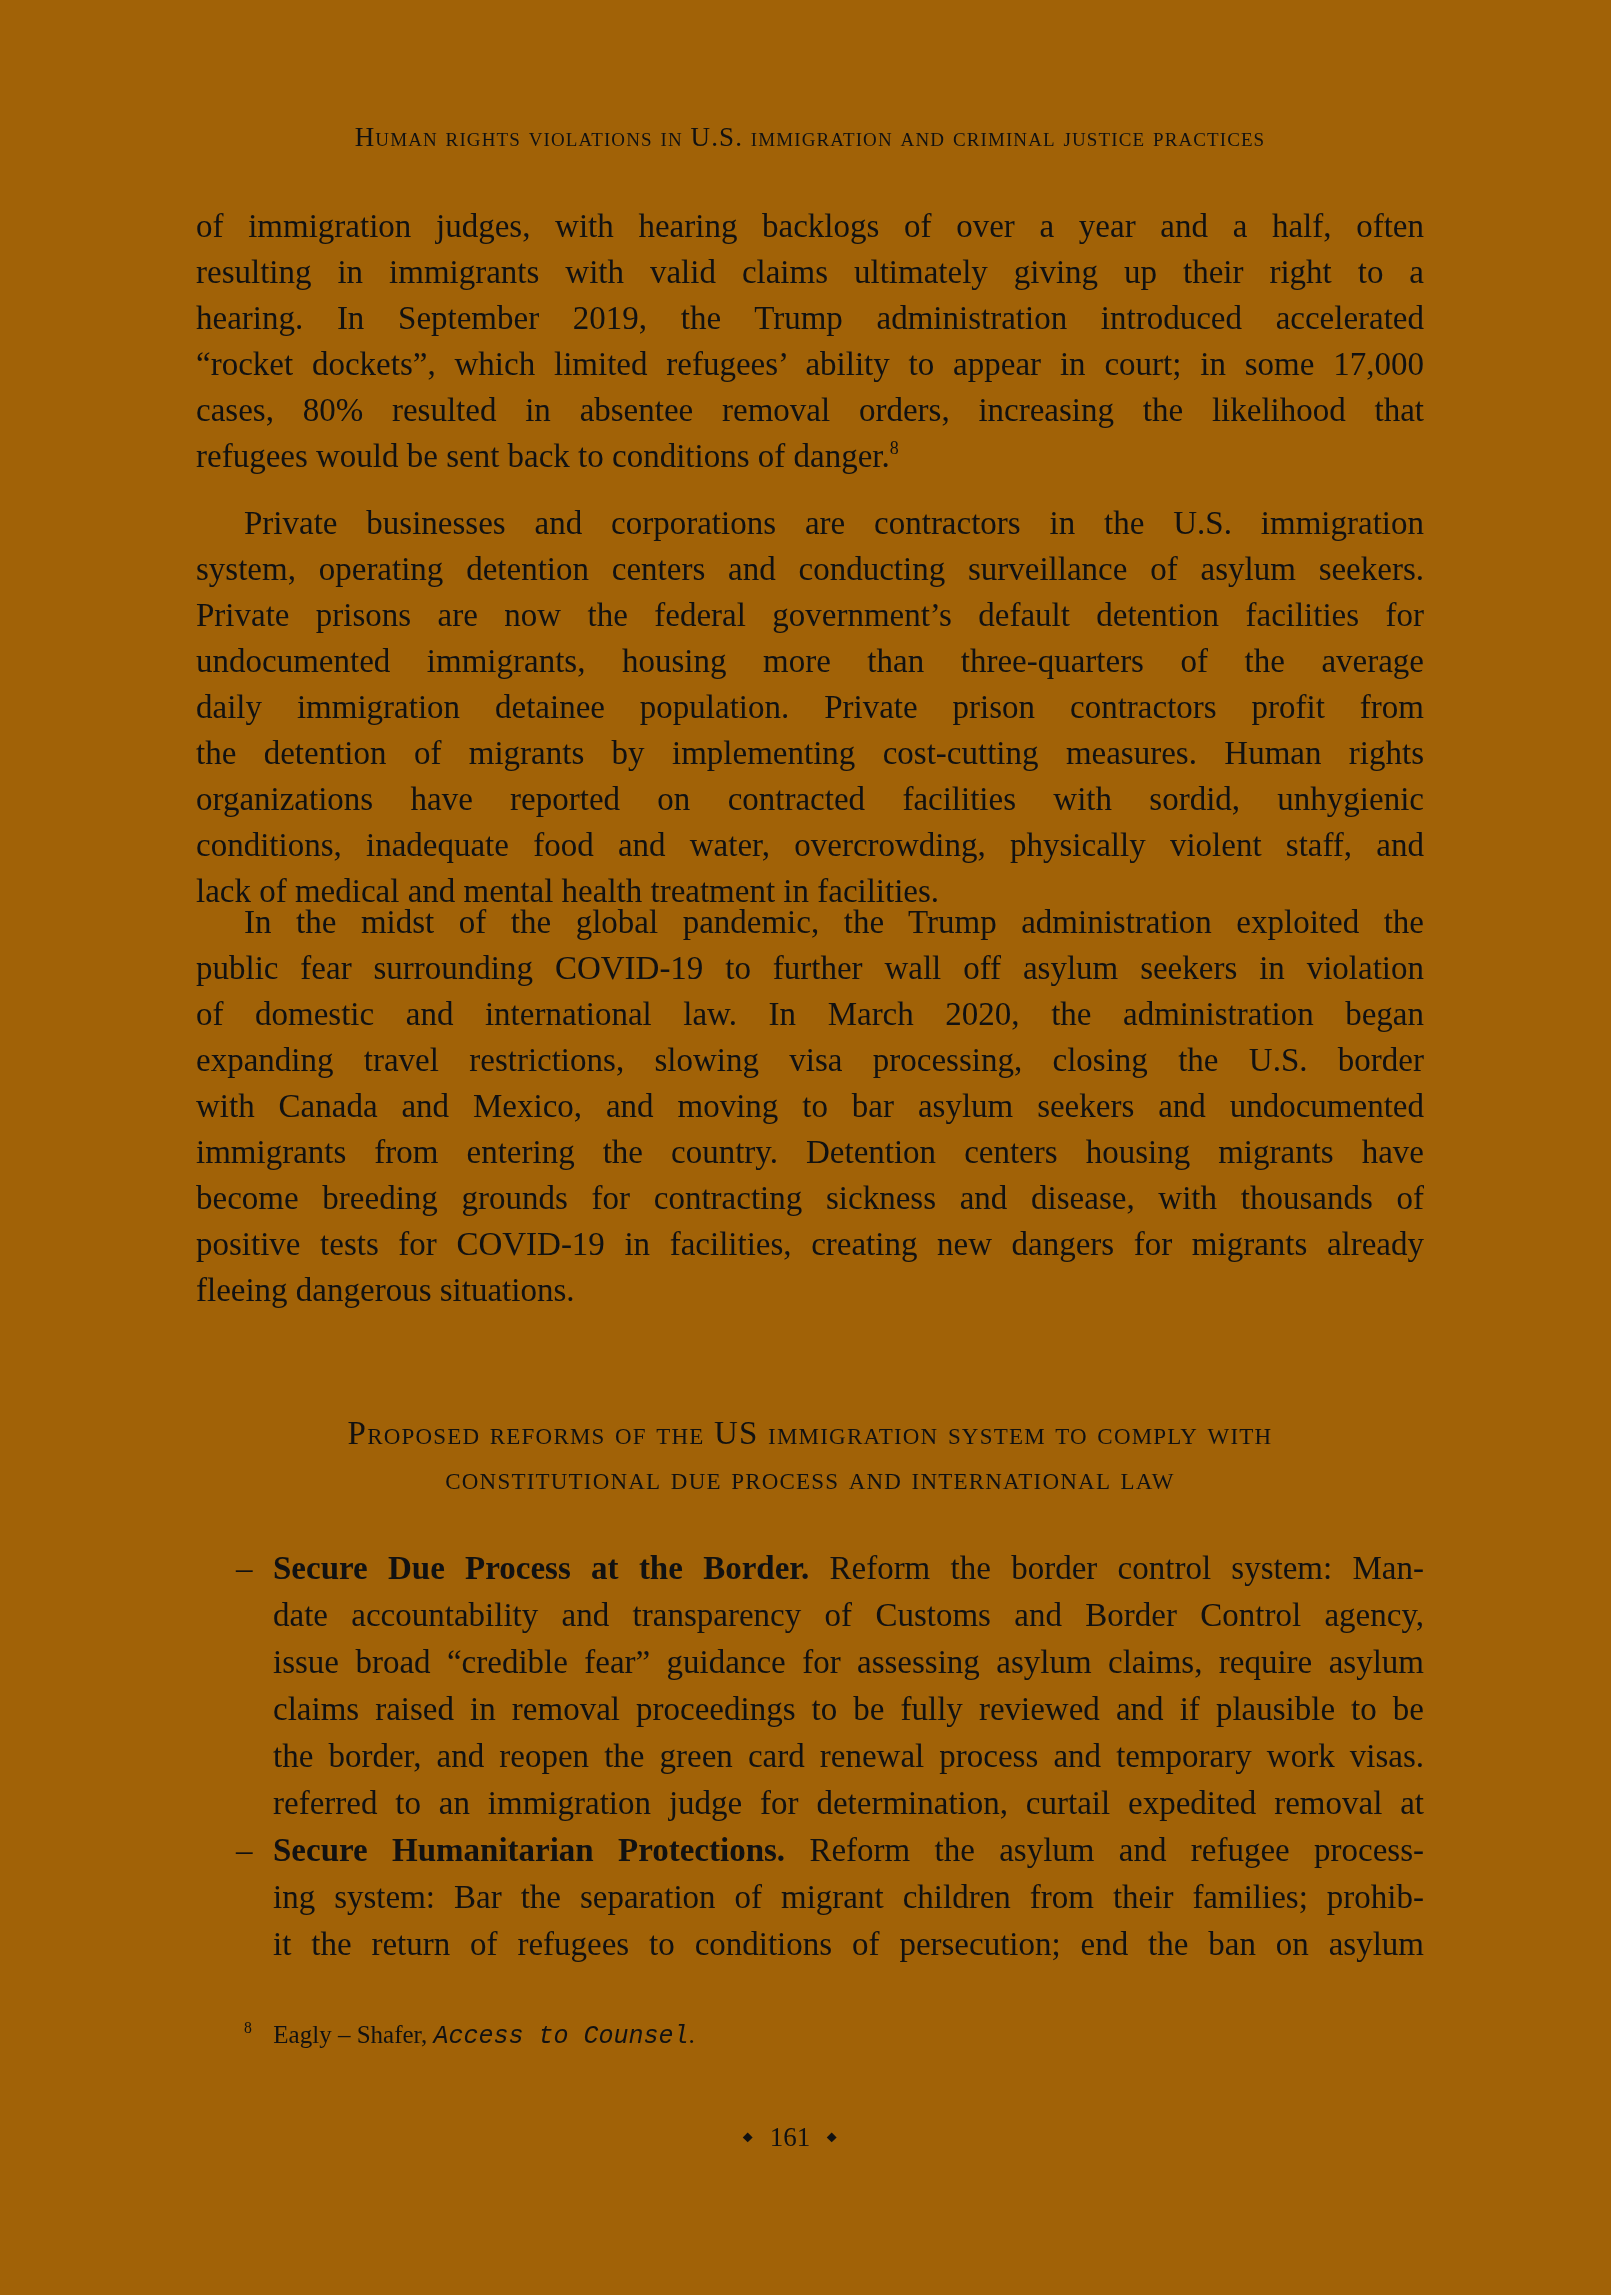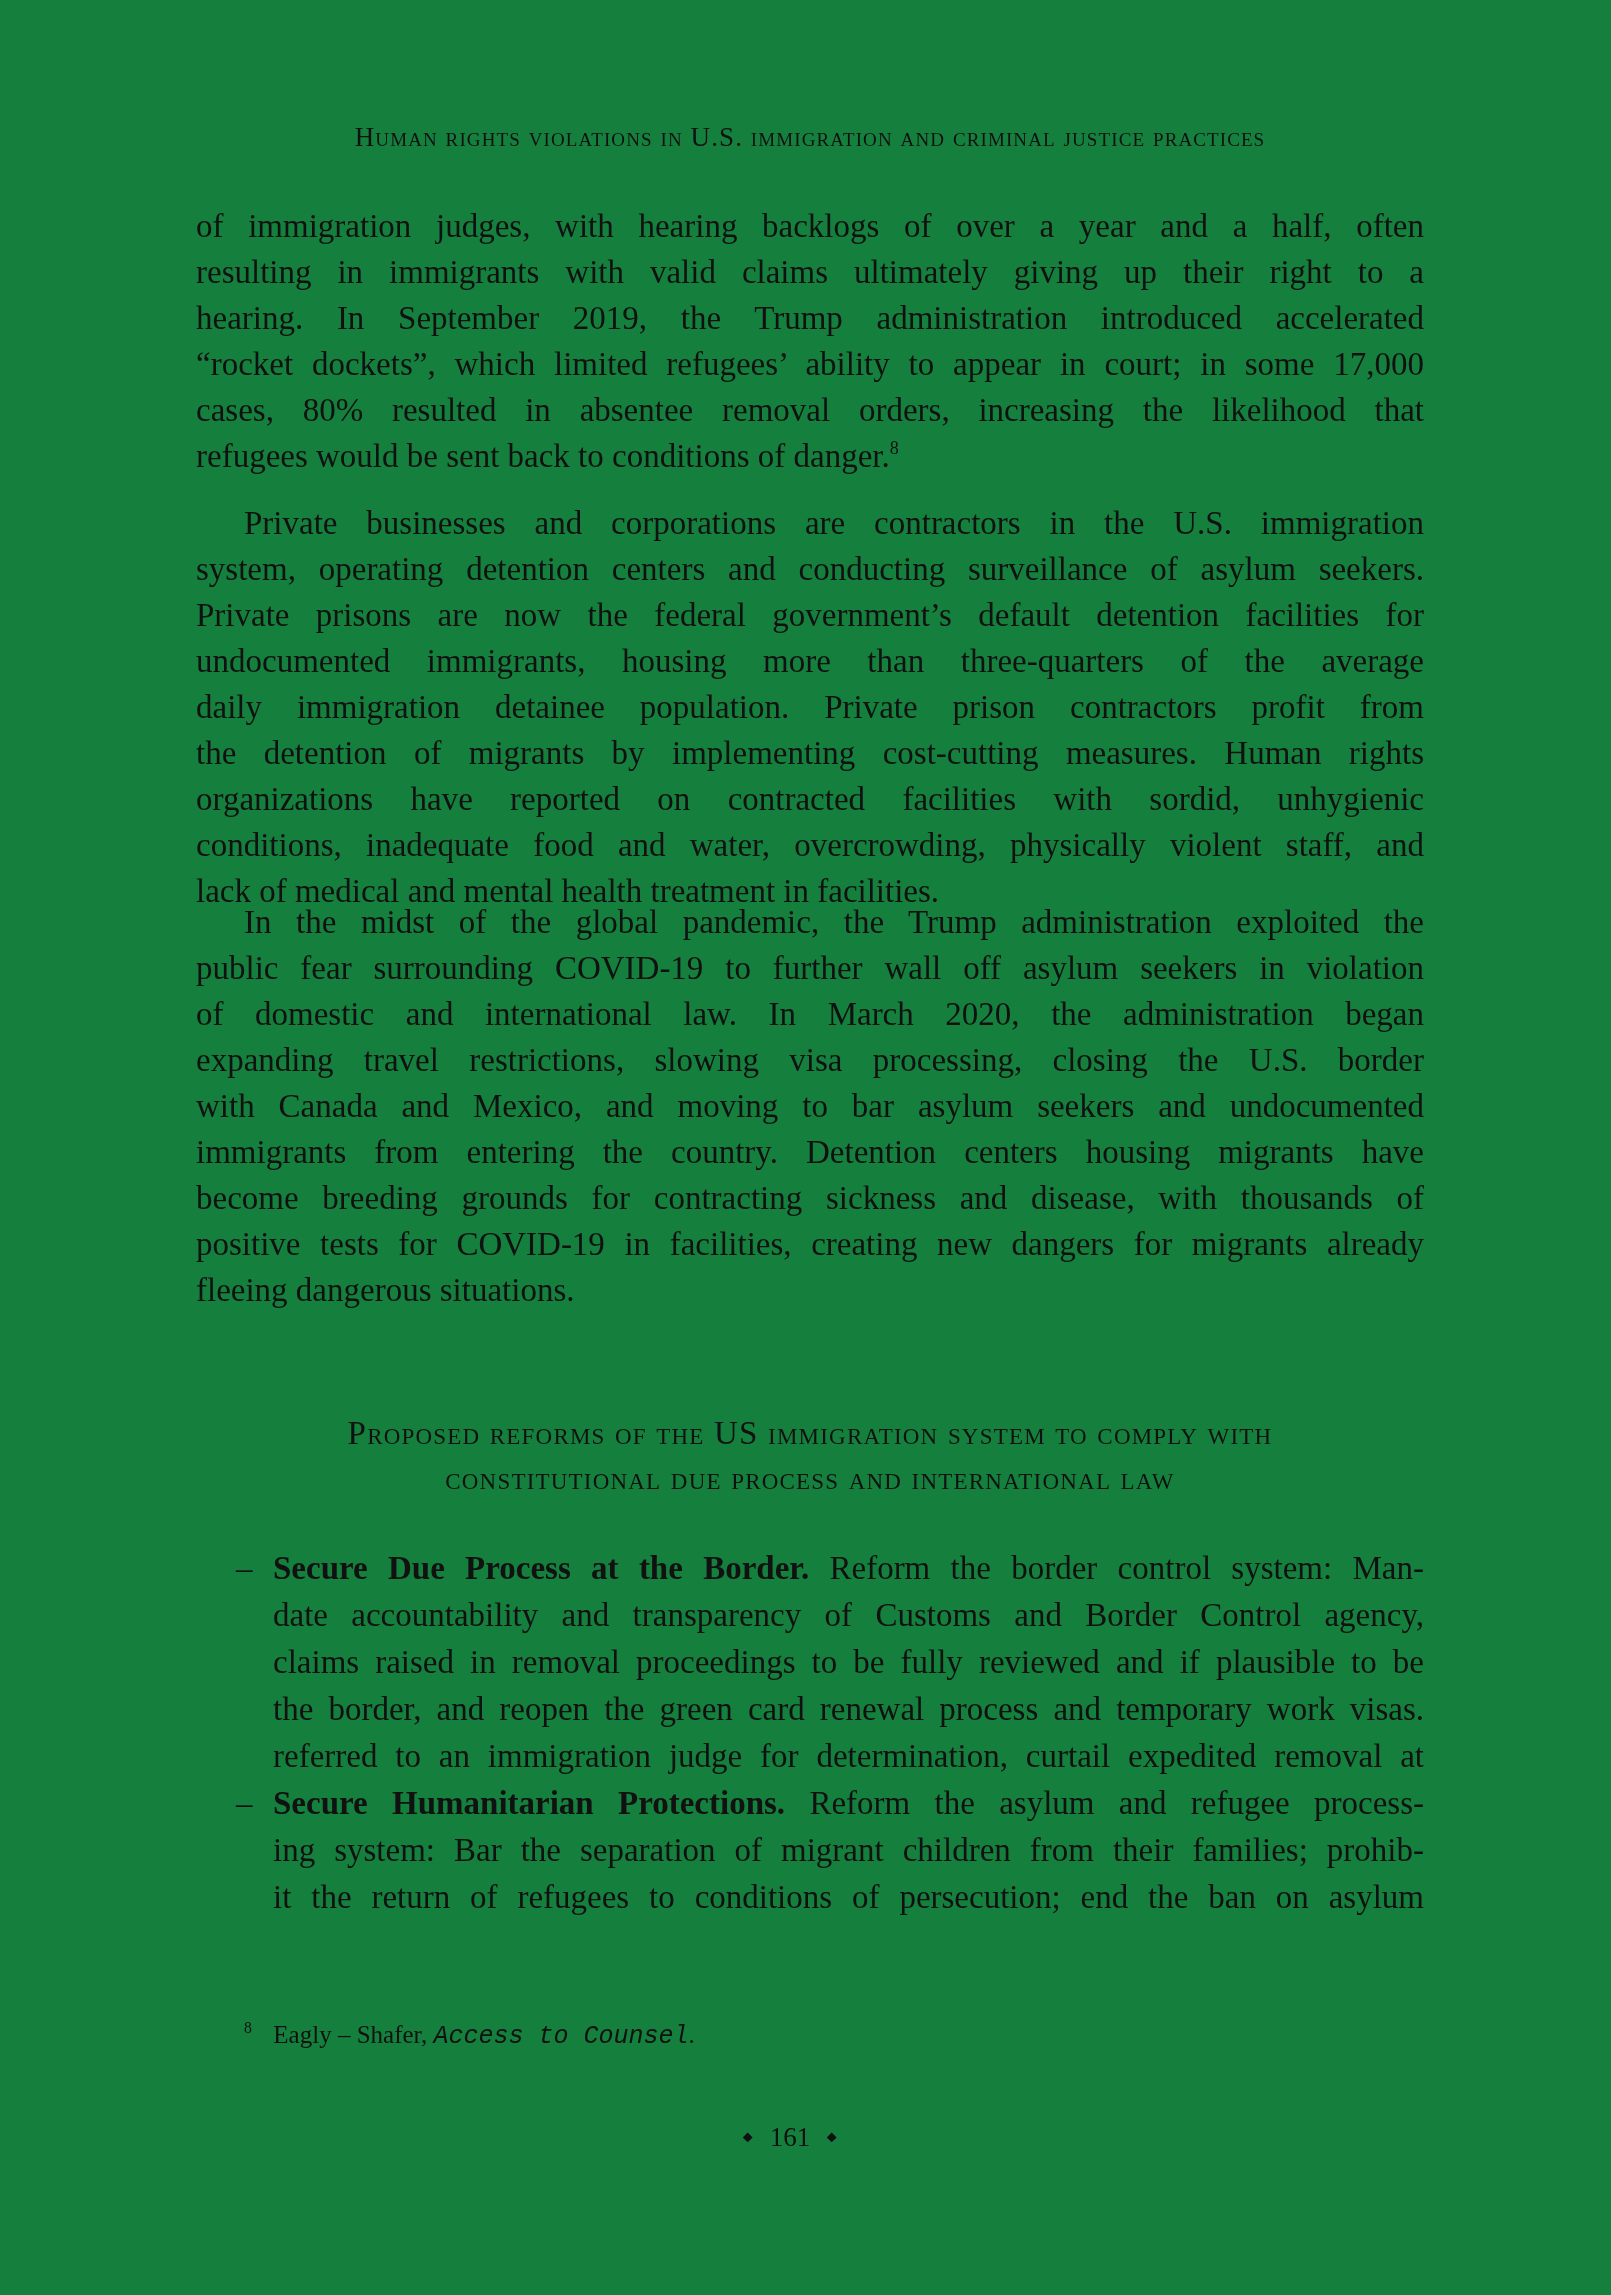--- a/index.html
+++ b/index.html
@@ -1,17 +1,17 @@
 <!DOCTYPE html>
 <html style="font-size:13.2px"><head>
 <meta charset="utf-8">
 <style>
   html, body { margin: 0; padding: 0; background: #ffffff; }
   body { width: 1612px; height: 2295px; position: relative; overflow: hidden; color: #111; font-family: "Liberation Serif", "DejaVu Serif", serif; }
-  .page { position: absolute; left: 0; top: 0; width: 1612px; height: 2295px; background: #15803d; }
+  .page { position: absolute; left: 0; top: 0; width: 1612px; height: 2295px; background: #a16207; }
 
   .running-head {
     position: absolute; left: 196px; width: 1228px; top: 121px;
     text-align: center; font-size: 27px; line-height: 33px;
     font-variant: small-caps; letter-spacing: 1.1px; white-space: nowrap;
   }
 
   .body-block { position: absolute; left: 196px; width: 1228px; }
   .line {
     display: block; height: 46px; line-height: 46px;
@@ -90,20 +90,21 @@
   <div class="section-heading">
     <span>Proposed reforms of the US immigration system to comply with</span>
     <span>constitutional due process and international law</span>
   </div>
 
   <div class="list">
     <div class="list-item">
       <span class="dash">–</span>
       <span class="line"><span class="bold">Secure Due Process at the Border.</span><span> Reform the border control system: Man-</span></span>
       <span class="line">date accountability and transparency of Customs and Border Control agency,</span>
+      <span class="line">issue broad “credible fear” guidance for assessing asylum claims, require asylum</span>
       <span class="line">claims raised in removal proceedings to be fully reviewed and if plausible to be</span>
       <span class="line">the border, and reopen the green card renewal process and temporary work visas.</span>
       <span class="line">referred to an immigration judge for determination, curtail expedited removal at</span>
     </div>
     <div class="list-item">
       <span class="dash">–</span>
       <span class="line"><span class="bold">Secure Humanitarian Protections.</span><span> Reform the asylum and refugee process-</span></span>
       <span class="line">ing system: Bar the separation of migrant children from their families; prohib-</span>
       <span class="line">it the return of refugees to conditions of persecution; end the ban on asylum</span>
     </div>

